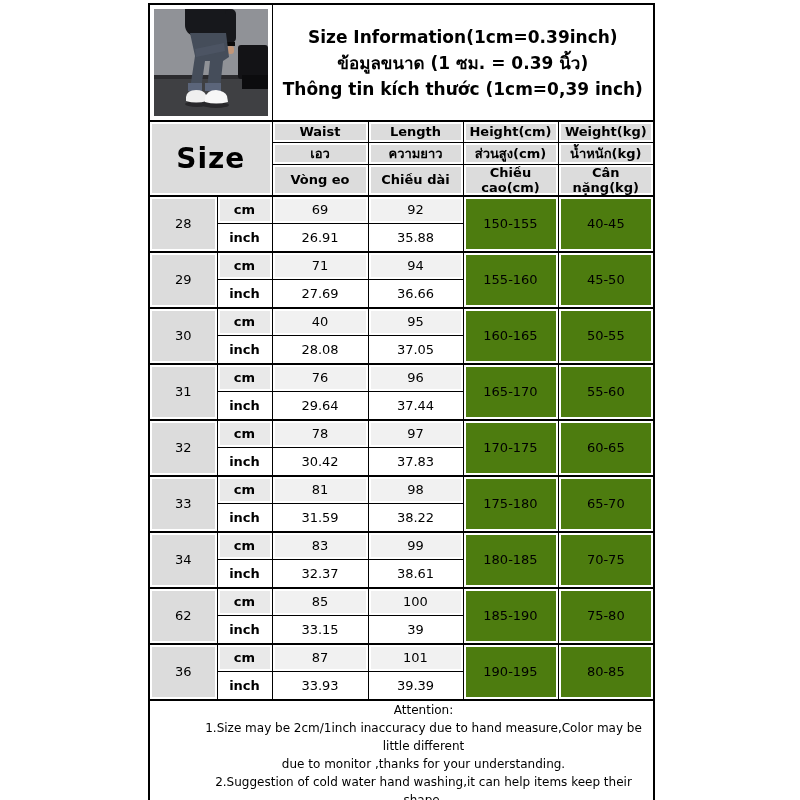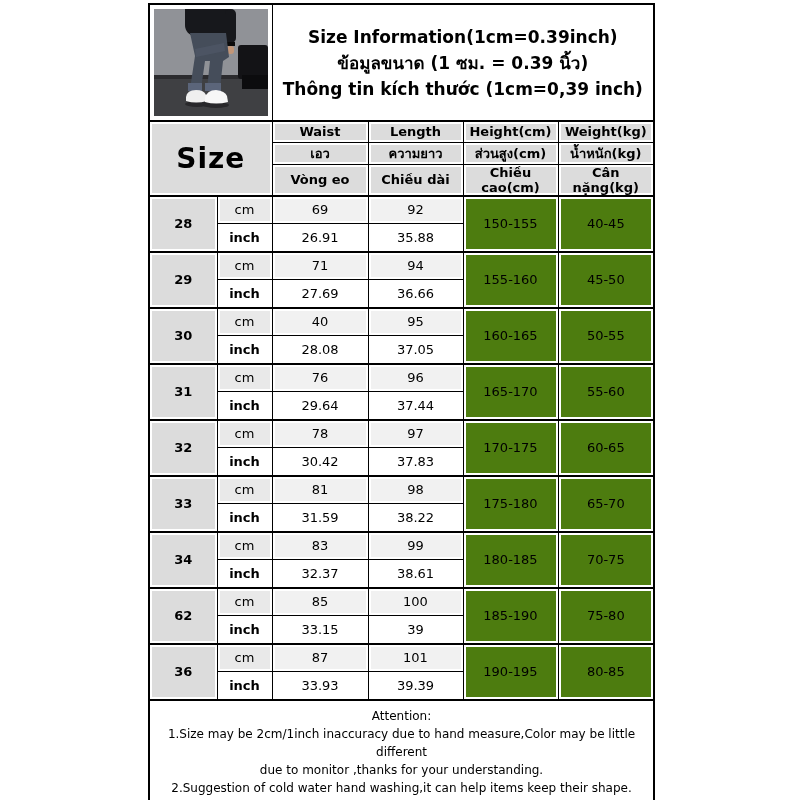--- a/index.html
+++ b/index.html
@@ -34,32 +34,32 @@
 
   .c-photo { background: #fff; }
   .c-photo svg { display: block; margin: 4px auto; }
 
   .c-title { background: #fff; }
   .c-title .t-line { font-weight: bold; font-size: 17px; line-height: 26px; }
 
   .c-size-big { background: #dcdcdc; font-weight: bold; font-size: 28px; letter-spacing: 1px; }
 
   .c-h     { background: #dcdcdc; font-weight: bold; font-size: 13px; }
-  .c-num   { background: #dcdcdc; font-weight: bold; font-size: 13px; }
-  .c-unit-cm { background: #e9e9e9; font-weight: normal; font-size: 13px; }
+  .c-num   { background: #dcdcdc; font-weight: normal; font-size: 13px; }
+  .c-unit-cm { background: #e9e9e9; font-weight: bold; font-size: 13px; }
   .c-unit-in { background: #ffffff; font-weight: bold; font-size: 13px; }
   .c-val-cm  { background: #f1f1f1; font-size: 13px; }
   .c-val-in  { background: #ffffff; font-size: 13px; }
   .c-range   { background: #4d7c0f; font-size: 13px; }
 
   .c-attn {
     background: #fff; text-align: left; vertical-align: top;
     font-size: 12px; line-height: 18px; padding: 3px 5px 0 5px;
   }
-  .c-attn .a-line { white-space: normal; }
+  .c-attn .a-line { white-space: normal; padding-left: 44px; }
 </style>
 </head>
 <body>
 
 <div class="sheet">
   <table class="size-table">
     <colgroup>
       <col style="width:68px">
         <col style="width:55px">
         <col style="width:96px">

